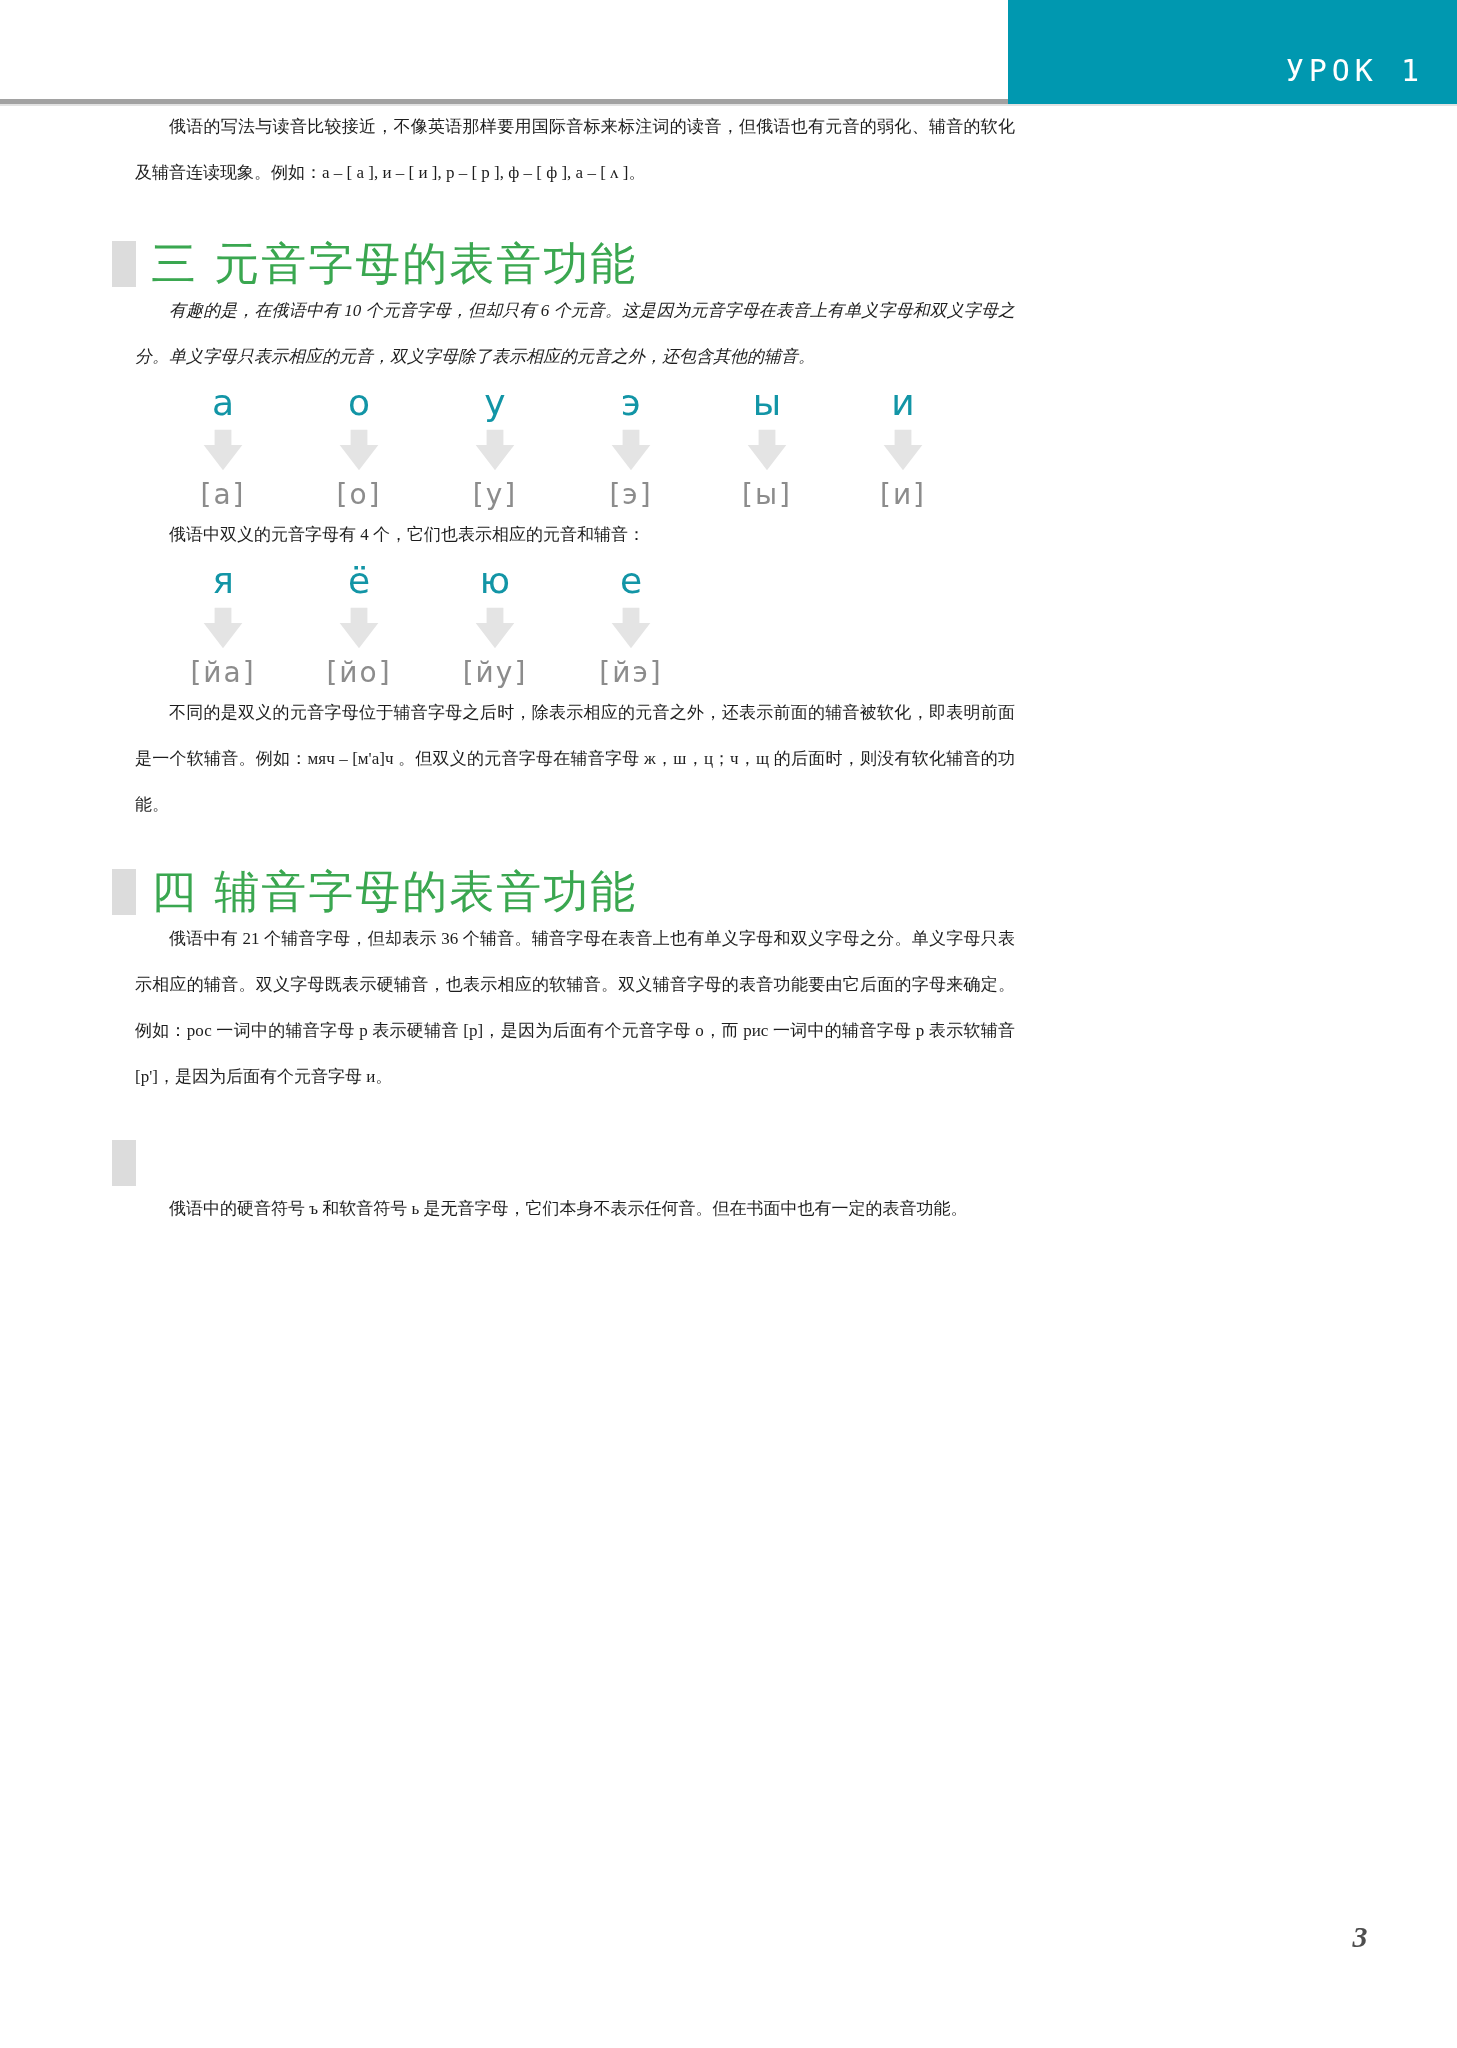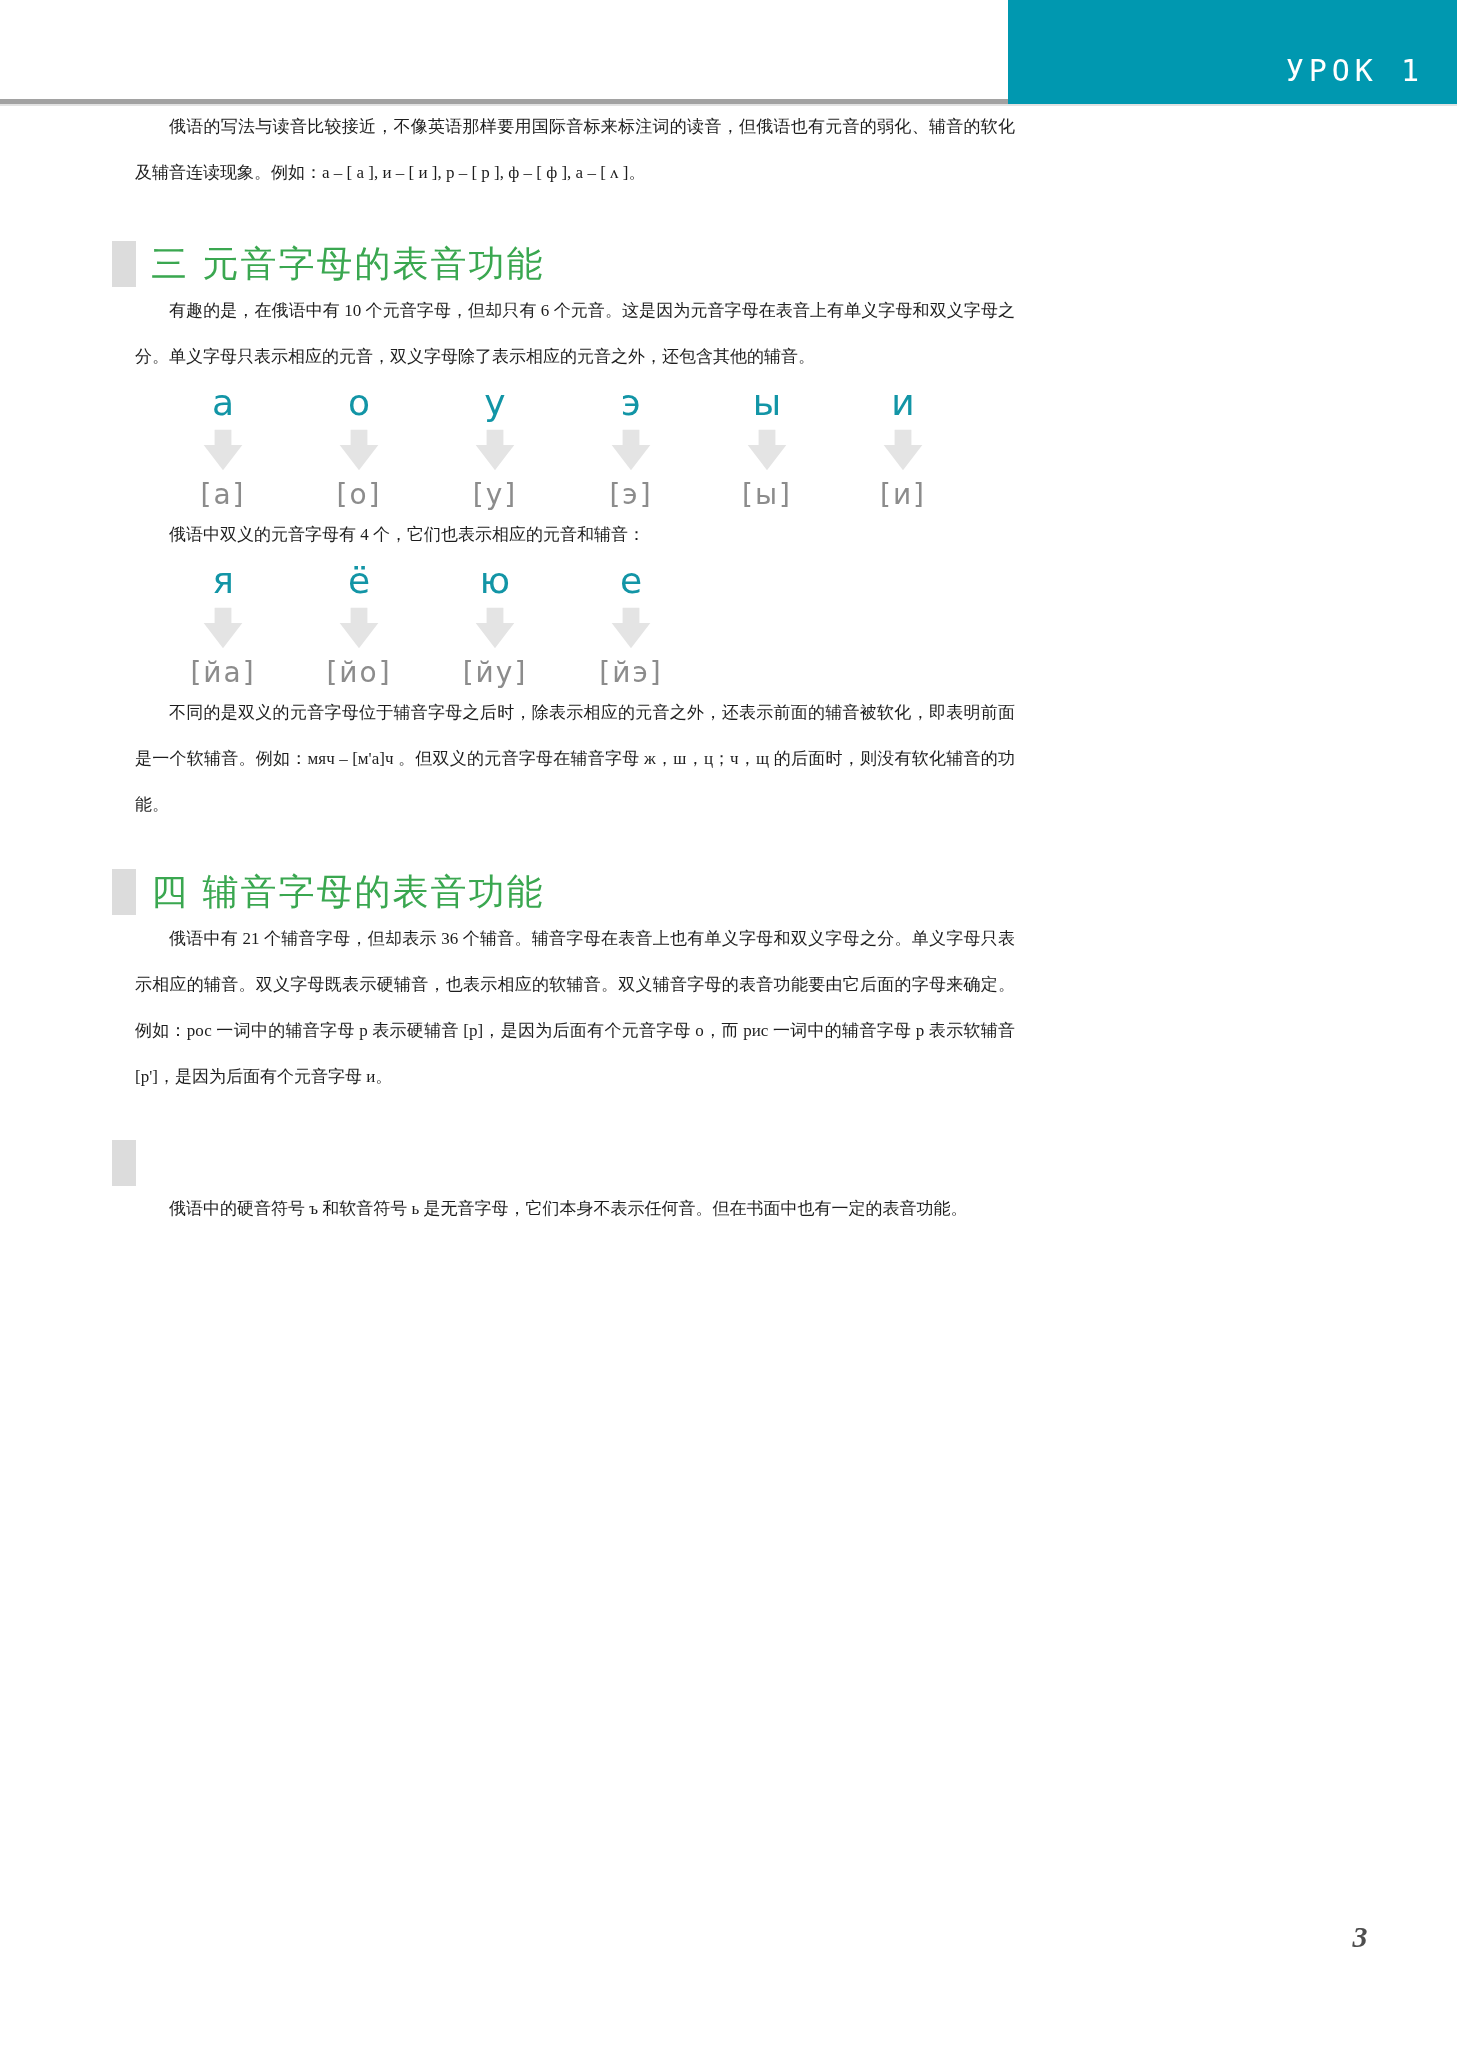--- a/index.html
+++ b/index.html
@@ -30,39 +30,39 @@
   }
   
   .content { position:absolute; left:135px; top:104px; width:880px; }
   p.body {
     font-size:17px; line-height:46px;
     text-align:justify; text-indent:2em;
     margin:0;
   }
   .mt-intro   { margin-top:90px; }
   .mt-h3      { margin-top:44px; }
-  .mt-p1      { margin-top:32px; }
+  .mt-p1      { margin-top:32px;font-style:italic; }
   .mt-p-small { margin-top:10px; }
   .mt-p-med   { margin-top:16px; }
   .mt-h-next  { margin-top:40px; }
   .mt-p-after { margin-top:32px; }
   
   .section-heading {
     display:flex; align-items:center; gap:15px;
     margin-left:-23px;
   }
   .section-heading .bar {
     display:block; width:24px; height:46px;
     background:#dcdcdc; flex:0 0 auto;
   }
   .section-heading h2 {
     margin:0;
     font-family:"DejaVu Sans","Liberation Sans",sans-serif;
     font-weight:500;
-    font-size:36px; line-height:48px;
+    font-size:45px; line-height:48px;
     color:#3aa750; letter-spacing:2px;
     white-space:nowrap;
   }
   
   .vowel-row { display:flex; margin-top:2px; margin-left:20px; }
   .v-col { width:136px; display:flex; flex-direction:column; align-items:center; }
   .v-letter {
     font-family:"DejaVu Sans","Liberation Sans",sans-serif;
     font-size:36px; line-height:42px; color:#1295a6;
   }

